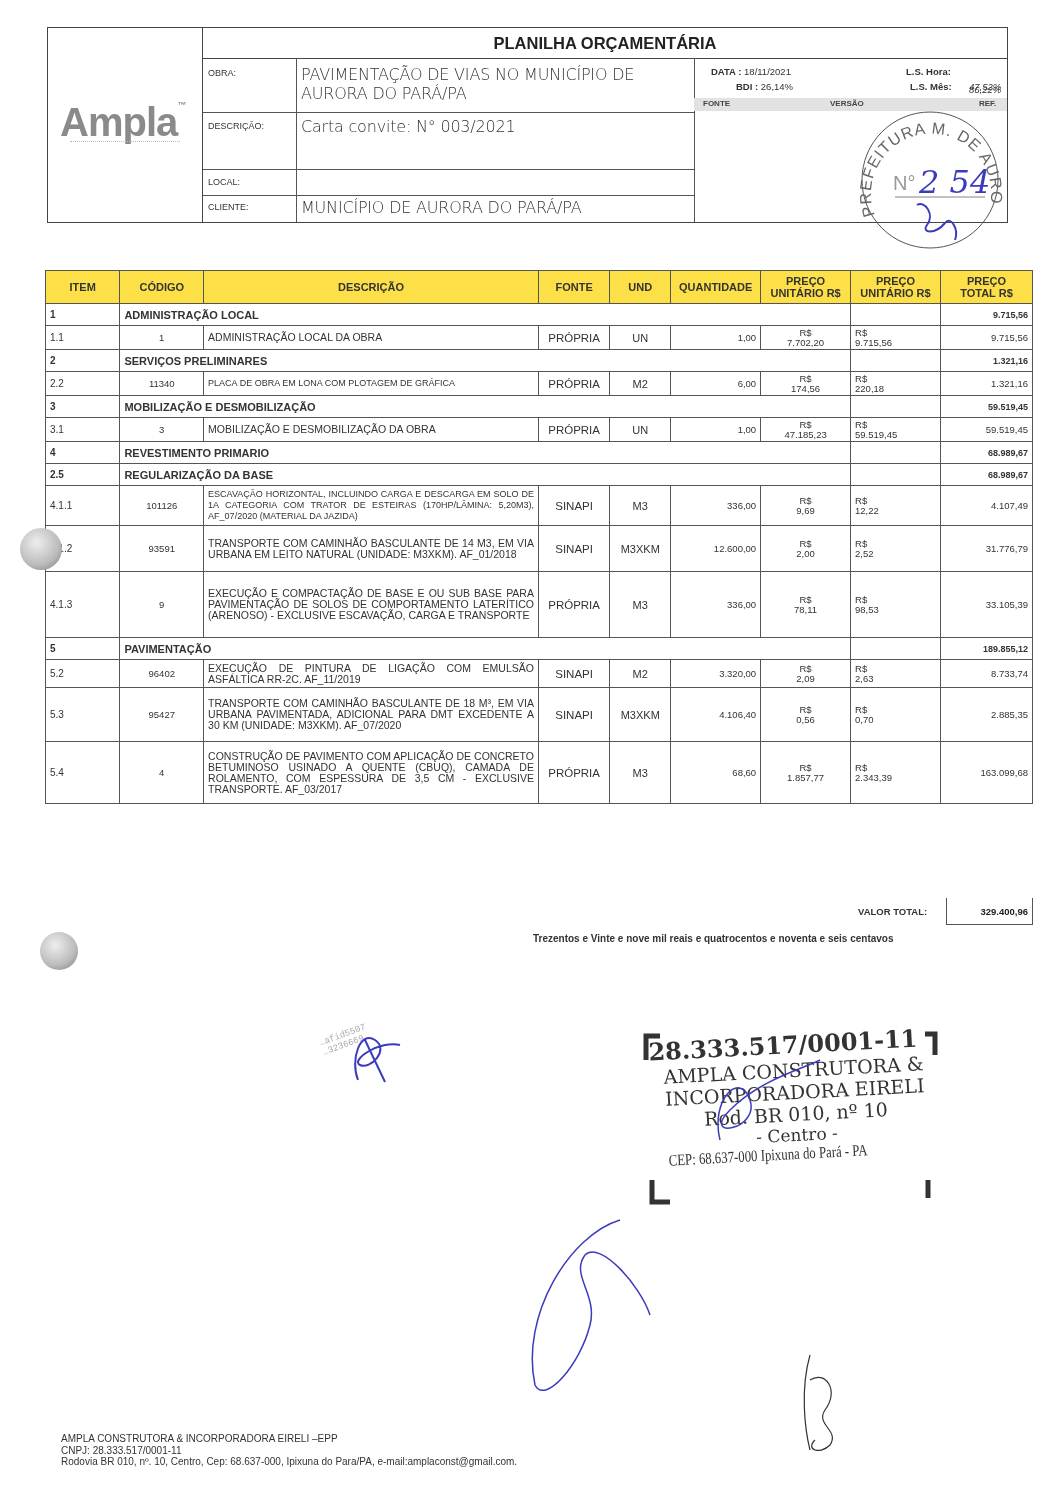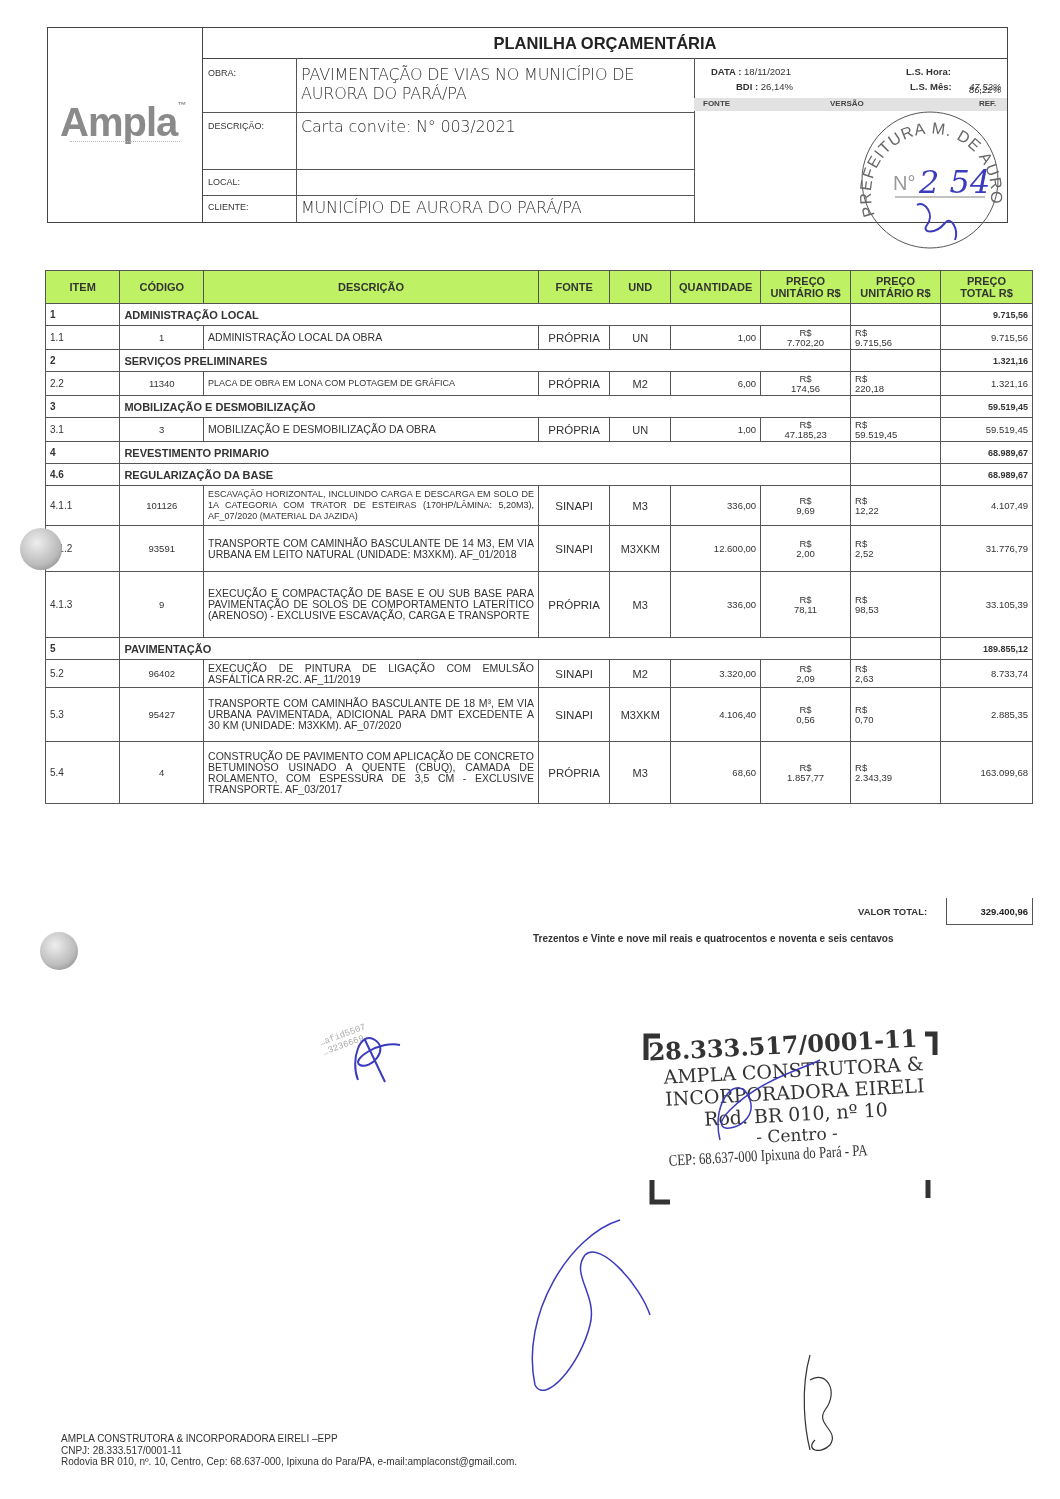--- a/index.html
+++ b/index.html
@@ -23,21 +23,21 @@
   .meta i { font-style:italic; }
   .grayband { position:absolute; left:646px; top:70px; width:313px; height:13px; background:#e2e2e2; }
   .grayband span { position:absolute; top:1px; font-size:8px; font-weight:bold; color:#444; }
 
   
   .stamp { position:absolute; left:855px; top:105px; width:150px; height:150px; }
 
   
   table.budget { position:absolute; left:45px; top:270px; width:988px; border-collapse:collapse; font-size:10px; color:#333; }
   table.budget th, table.budget td { border:1px solid #555; padding:0 4px; }
-  table.budget th { background:#bef264; font-weight:bold; font-size:11px; height:32px; line-height:12px; }
+  table.budget th { background:#fde047; font-weight:bold; font-size:11px; height:32px; line-height:12px; }
   table.budget td { height:21px; }
   .c-item { width:63px; text-align:left; }
   .c-code { width:72px; text-align:center; font-size:9.5px; }
   .c-desc { width:315px; text-align:justify; font-size:10.5px; line-height:11px; }
   .c-desc.small { font-size:9px; }
   .c-font { width:60px; text-align:center; font-size:11.5px; }
   .c-und { width:50px; text-align:center; font-size:11px; }
   .c-qty { width:78px; text-align:right; font-size:9.5px; }
   .c-pu1 { width:78px; text-align:center; font-size:9.5px; line-height:10px; }
   .c-pu2 { width:78px; text-align:left; font-size:9.5px; line-height:10px; }
@@ -188,21 +188,21 @@
         <td class="c-pu2"><span>R$</span><br><span>59.519,45</span></td>
         <td class="c-tot">59.519,45</td>
       </tr>
       <tr class="group">
         <td class="c-item">4</td>
         <td colspan="6" class="gtitle">REVESTIMENTO PRIMARIO</td>
         <td class="c-pu2"></td>
         <td class="c-tot">68.989,67</td>
       </tr>
       <tr class="group">
-        <td class="c-item">4.6</td>
+        <td class="c-item">2.5</td>
         <td colspan="6" class="gtitle">REGULARIZAÇÃO DA BASE</td>
         <td class="c-pu2"></td>
         <td class="c-tot">68.989,67</td>
       </tr>
       <tr style="height: 40px;">
         <td class="c-item">4.1.1</td>
         <td class="c-code">101126</td>
         <td class="c-desc small">ESCAVAÇÃO HORIZONTAL, INCLUINDO CARGA E DESCARGA EM SOLO DE 1A CATEGORIA COM TRATOR DE ESTEIRAS (170HP/LÂMINA: 5,20M3), AF_07/2020 (MATERIAL DA JAZIDA)</td>
         <td class="c-font">SINAPI</td>
         <td class="c-und">M3</td>

